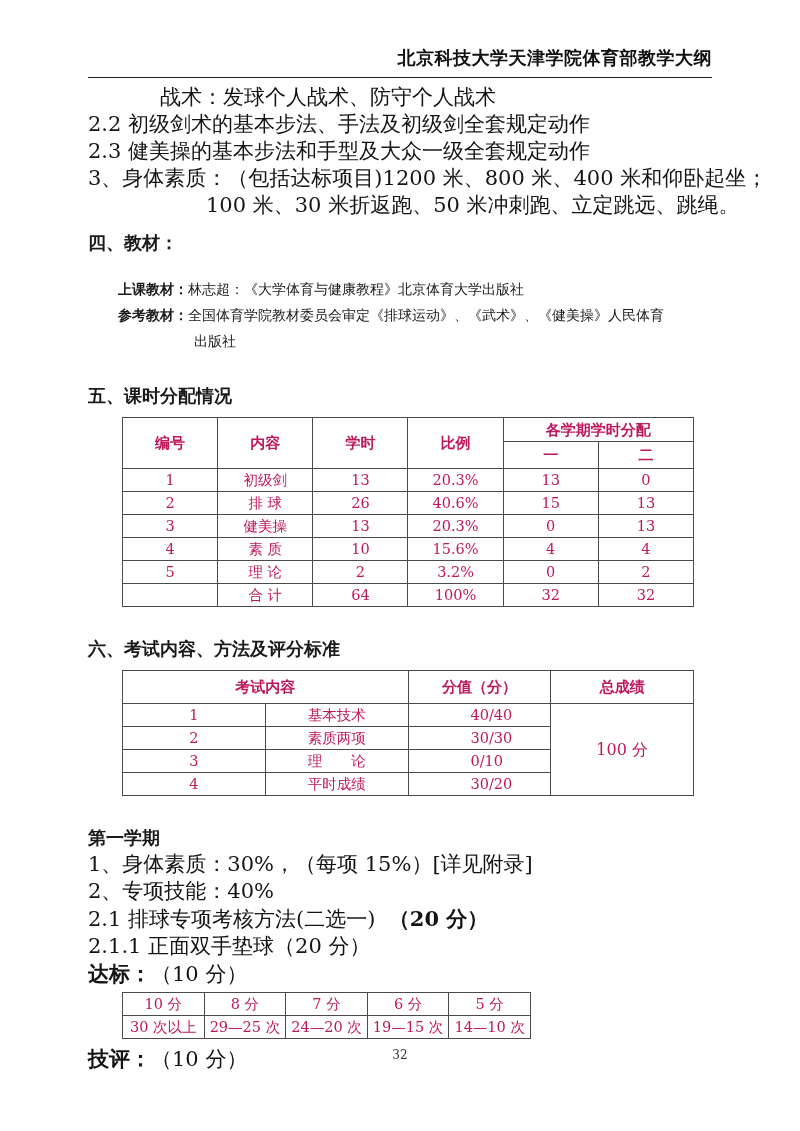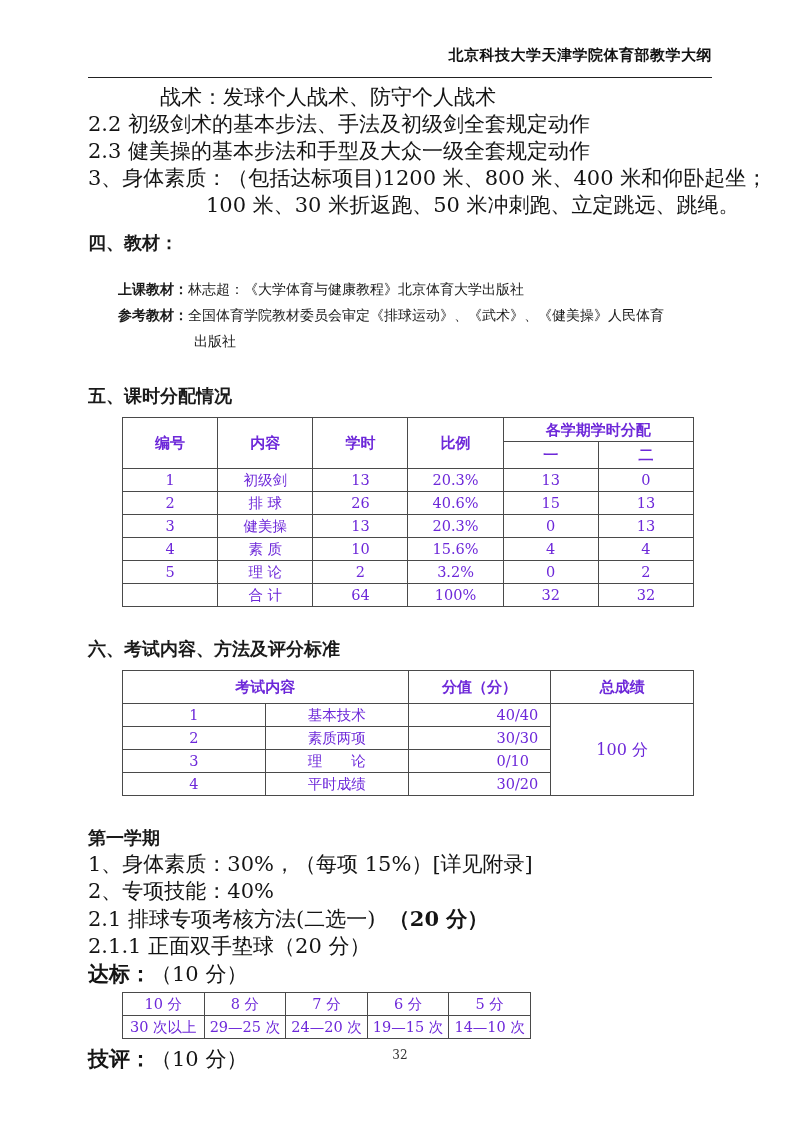--- a/index.html
+++ b/index.html
@@ -21,21 +21,21 @@
 
   
   .running-header {
     position: absolute;
     left: 88px;
     top: 46px;
     width: 624px;
     text-align: right;
     font-family: "DejaVu Serif", "Liberation Serif", serif;
     font-weight: bold;
-    font-size: 15px;
+    font-size: 18px;
     letter-spacing: 0.5px;
     color: #111;
   }
   .header-rule {
     position: absolute;
     left: 88px;
     top: 77px;
     width: 624px;
     height: 0;
     border-top: 1.6px solid #222;
@@ -74,21 +74,21 @@
     white-space: pre;
   }
   .mat-row .lbl { font-weight: bold; }
   .mat-cont { padding-left: 106px; }
 
   
   table.doc-table {
     border-collapse: collapse;
     table-layout: fixed;
     font-size: 14.5px;
-    color: #6d28d9;
+    color: #be185d;
     margin-left: 34px;
   }
   table.doc-table td,
   table.doc-table th {
     border: 1px solid #4a4a4a;
     text-align: center;
     font-weight: normal;
     padding: 0;
     height: 22px;
     line-height: 22px;
@@ -110,21 +110,21 @@
   .t1 td.ratio  { width: 136px; }
   .t1 td.term   { width: 93px; }
 
   .t2 {
     margin-left: 30px;
     width: 572px;
   }
   .t2 .hrow th { height: 32px; line-height: 32px; }
   .t2 td.num   { width: 40px; }
   .t2 td.item  { width: 260px; }
-  .t2 td.score { width: 145px; text-align: left; padding-left: 88px; }
+  .t2 td.score { width: 145px; text-align: left; padding-left: 62px; }
   .t2 td.total { width: 127px; font-size: 16px; }
 
   .t3 {
     margin-left: 122px;
     width: 403px;
   }
   .t3 td { width: 80.6px; height: 23px; line-height: 23px; font-size: 14.5px; }
 
   
   .page-number {

